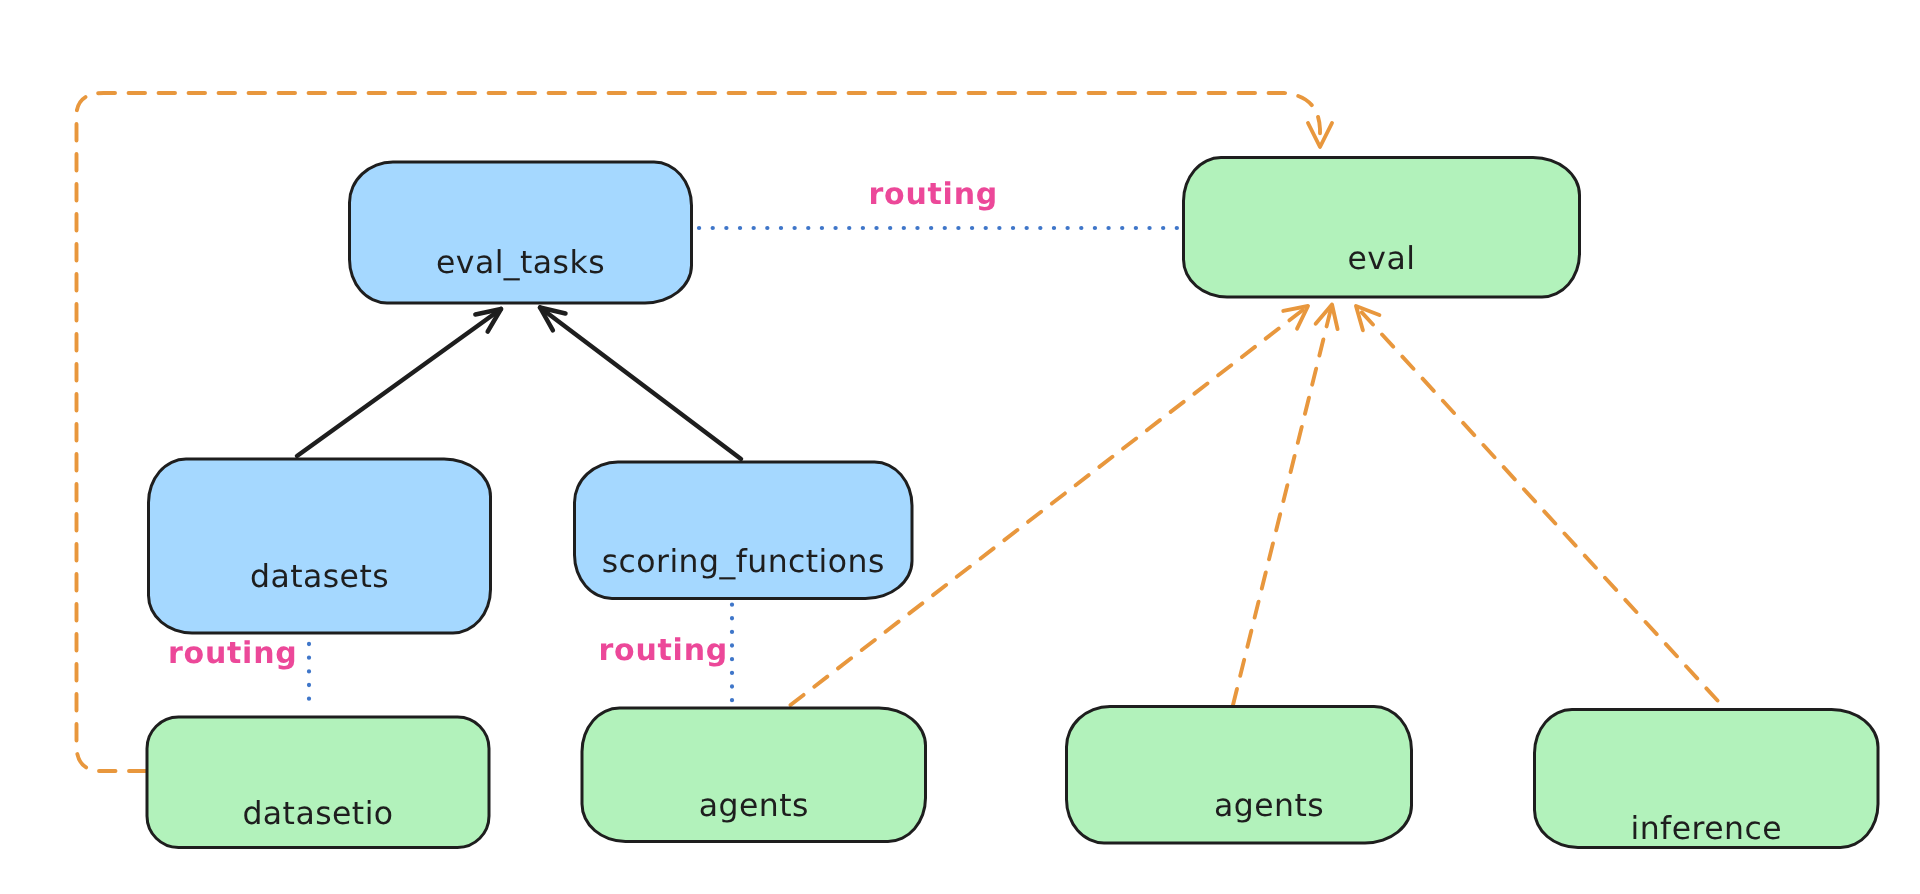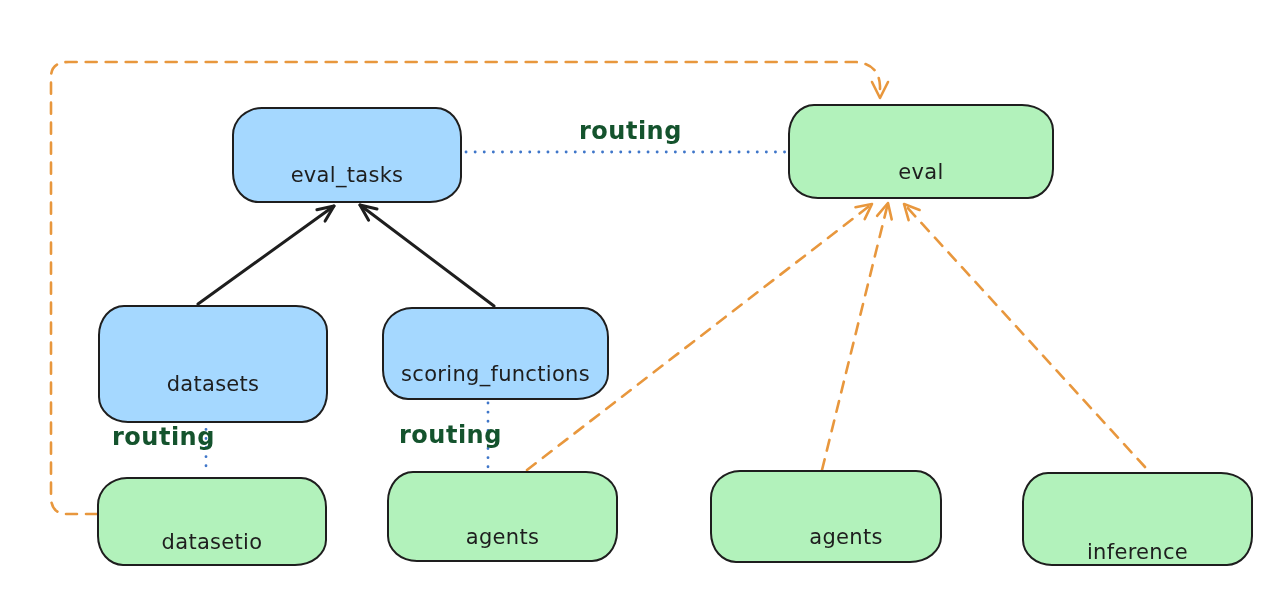--- a/index.html
+++ b/index.html
@@ -39,22 +39,22 @@
   
   .r1 { border-radius: 30px 26px 32px 26px / 28px 30px 26px 30px; }
   .r2 { border-radius: 26px 32px 26px 30px / 30px 26px 30px 26px; }
   .node-label {
     pointer-events: none;
     white-space: nowrap;
     margin-top: 40px;
   }
   .edge-label {
     position: absolute;
-    color: #14532d;
-    font-size: 24px;
+    color: #ec4899;
+    font-size: 20px;
     font-weight: bold;
     letter-spacing: 0.5px;
     white-space: nowrap;
   }
 </style>
 </head>
 <body>
 
 <div id="canvas">
 
@@ -106,21 +106,21 @@
   </div>
 
   <div class="node blue r2" style="left:98px; top:305px; width:230px; height:118px;">
     <span class="node-label">datasets</span>
   </div>
 
   <div class="node blue r1" style="left:382px; top:307px; width:227px; height:93px;">
     <span class="node-label">scoring_functions</span>
   </div>
 
-  <div class="node green r1" style="left:97px; top:477px; width:230px; height:89px;">
+  <div class="node green r1" style="left:97px; top:477px; width:230px; height:89px;border-radius:22px;">
     <span class="node-label">datasetio</span>
   </div>
 
   <div class="node green r2" style="left:387px; top:471px; width:231px; height:91px;">
     <span class="node-label">agents</span>
   </div>
 
   <div class="node green r1" style="left:710px; top:470px; width:232px; height:93px;padding-left:40px;">
     <span class="node-label">agents</span>
   </div>

